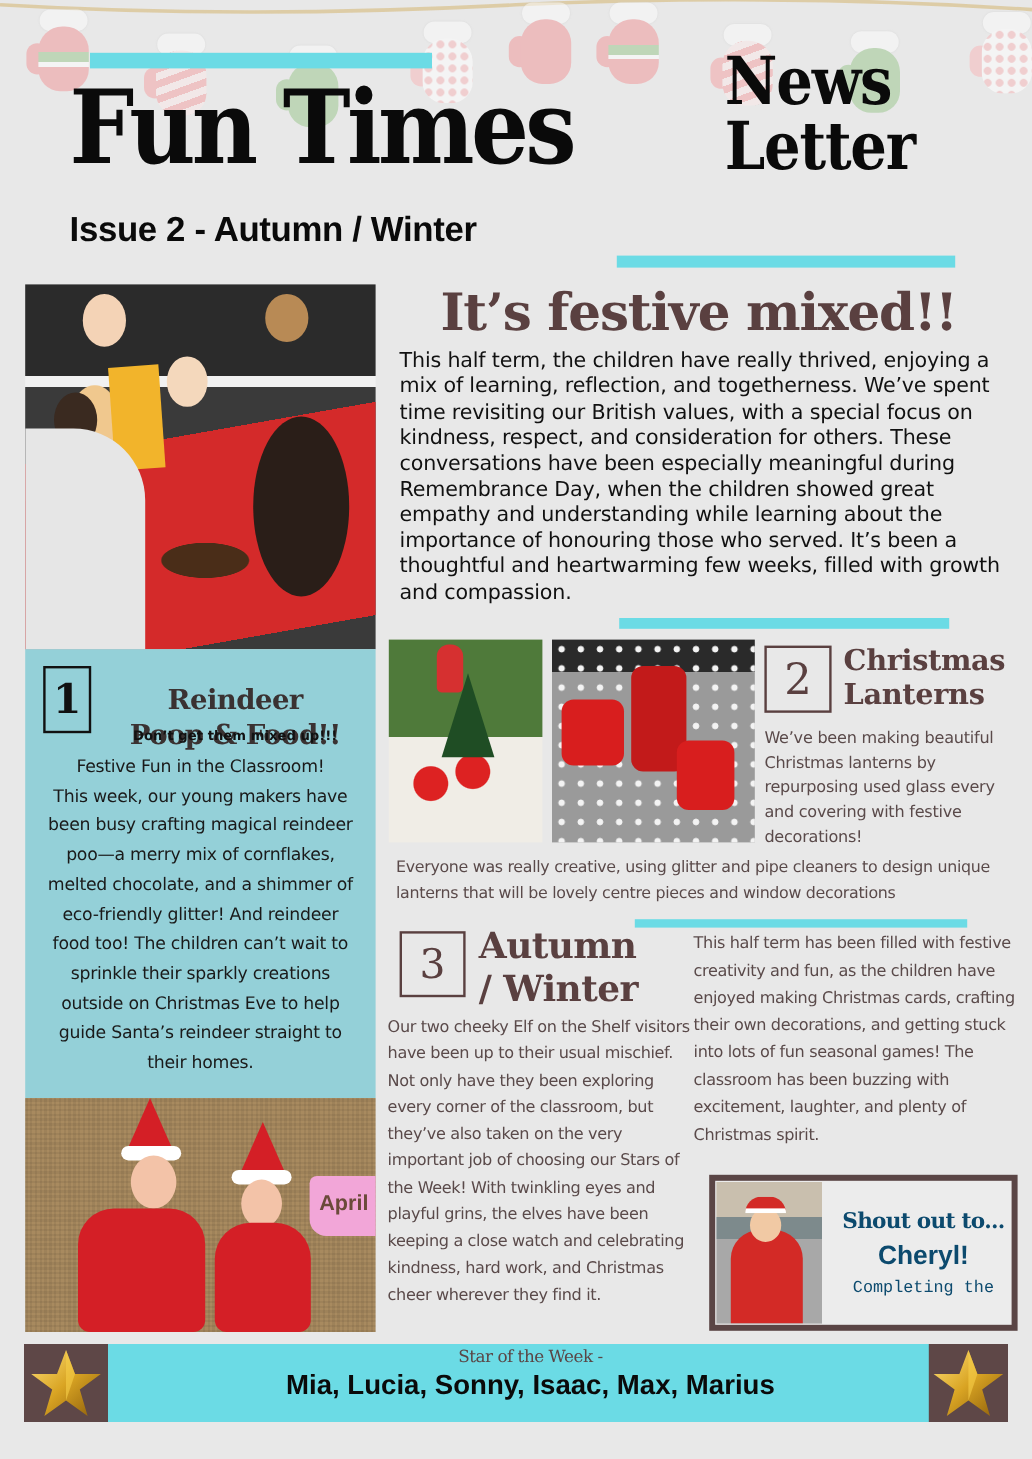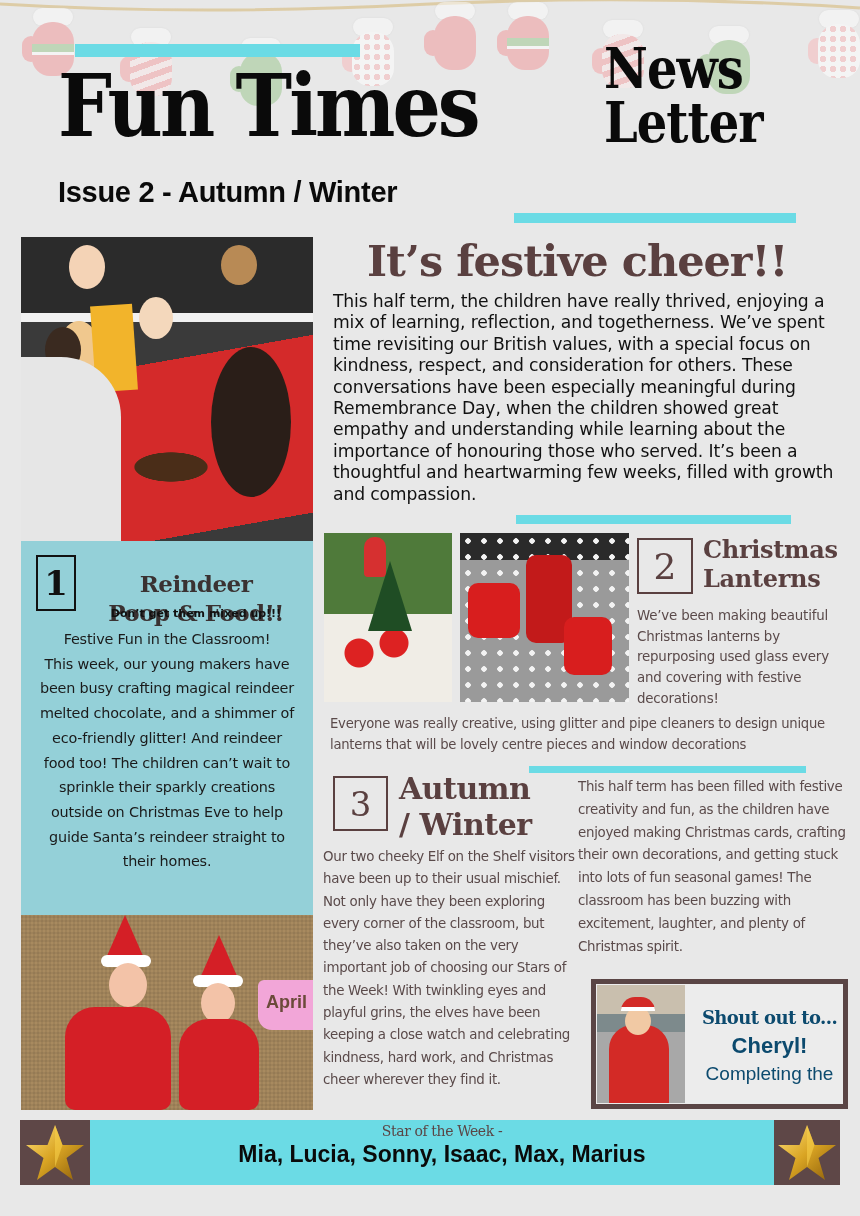--- a/index.html
+++ b/index.html
@@ -205,21 +205,21 @@
   }
 
   
   .shout {
     position: absolute; left: 591px; top: 979px; width: 257px; height: 130px;
     border: 5px solid #5a4545; background: #ececec;
   }
   .shout-texts { position: absolute; left: 95px; top: 20px; width: 157px; text-align: center; color: #0c4a6e; }
   .shout-head { font-family: "DejaVu Serif", serif; font-weight: bold; font-size: 18px; line-height: 28px; letter-spacing: -0.6px; }
   .shout-name { font-family: "Liberation Sans", sans-serif; font-weight: bold; font-size: 22px; line-height: 28px; }
-  .shout-line { font-family: Liberation Sans, sans-serif; font-size: 19px; line-height: 28px; }
+  .shout-line { font-family: Liberation Mono, monospace; font-size: 14px; line-height: 28px; }
 
   
   .banner { position: absolute; left: 20px; top: 1120px; width: 820px; height: 65px; background: #6bdbe5; }
   .star-box { position: absolute; top: 0; width: 70px; height: 65px; background: #5e4747; display: flex; align-items: center; justify-content: center; }
   .star-box.left { left: 0; }
   .star-box.right { right: 0; width: 66px; }
   .banner-label {
     position: absolute; left: 90px; width: 664px; top: 3px; text-align: center;
     font-family: "DejaVu Serif", serif; font-size: 14px; color: #5a4545; letter-spacing: -0.4px;
   }
@@ -294,35 +294,36 @@
 <div class="photo photo-kids">
   <div class="kid" style="left:48px;top:8px;width:36px;height:44px;background:#f4d3b6;"></div>
   <div class="kid" style="left:118px;top:60px;width:34px;height:42px;background:#f4d8bc;"></div>
   <div class="kid" style="left:200px;top:8px;width:36px;height:40px;background:#b88a55;"></div>
   <div class="kid" style="left:24px;top:90px;width:36px;height:46px;background:#3a2a20;"></div>
   <div class="kid" style="left:190px;top:110px;width:80px;height:150px;background:#2a1e18;"></div>
   <div class="box-cereal"></div>
   <div class="sleeve"></div>
 </div>
 
-<div class="festive-title">It’s festive cheer!!</div>
+<div class="festive-title">It’s festive mixed!!</div>
 <div class="festive-body">This half term, the children have really thrived, enjoying a mix of learning, reflection, and togetherness. We’ve spent time revisiting our British values, with a special focus on kindness, respect, and consideration for others. These conversations have been especially meaningful during Remembrance Day, when the children showed great empathy and understanding while learning about the importance of honouring those who served. It’s been a thoughtful and heartwarming few weeks, filled with growth and compassion.</div>
 <div class="teal-bar" style="left:516px;top:515px;width:275px;height:9px;"></div>
 
 <div class="sec1">
   <div class="numbox">1</div>
   <div class="sec1-title">
     <div>Reindeer</div>
     <div>Poop &amp; Food!!</div>
   </div>
   <div class="sec1-sub">Don’t get them mixed up!!!</div>
   <div class="sec1-body">
     <div>Festive Fun in the Classroom!</div>
     <div>This week, our young makers have</div>
     <div>been busy crafting magical reindeer</div>
+    <div>poo—a merry mix of cornflakes,</div>
     <div>melted chocolate, and a shimmer of</div>
     <div>eco-friendly glitter! And reindeer</div>
     <div>food too! The children can’t wait to</div>
     <div>sprinkle their sparkly creations</div>
     <div>outside on Christmas Eve to help</div>
     <div>guide Santa’s reindeer straight to</div>
     <div>their homes.</div>
   </div>
 </div>
 

